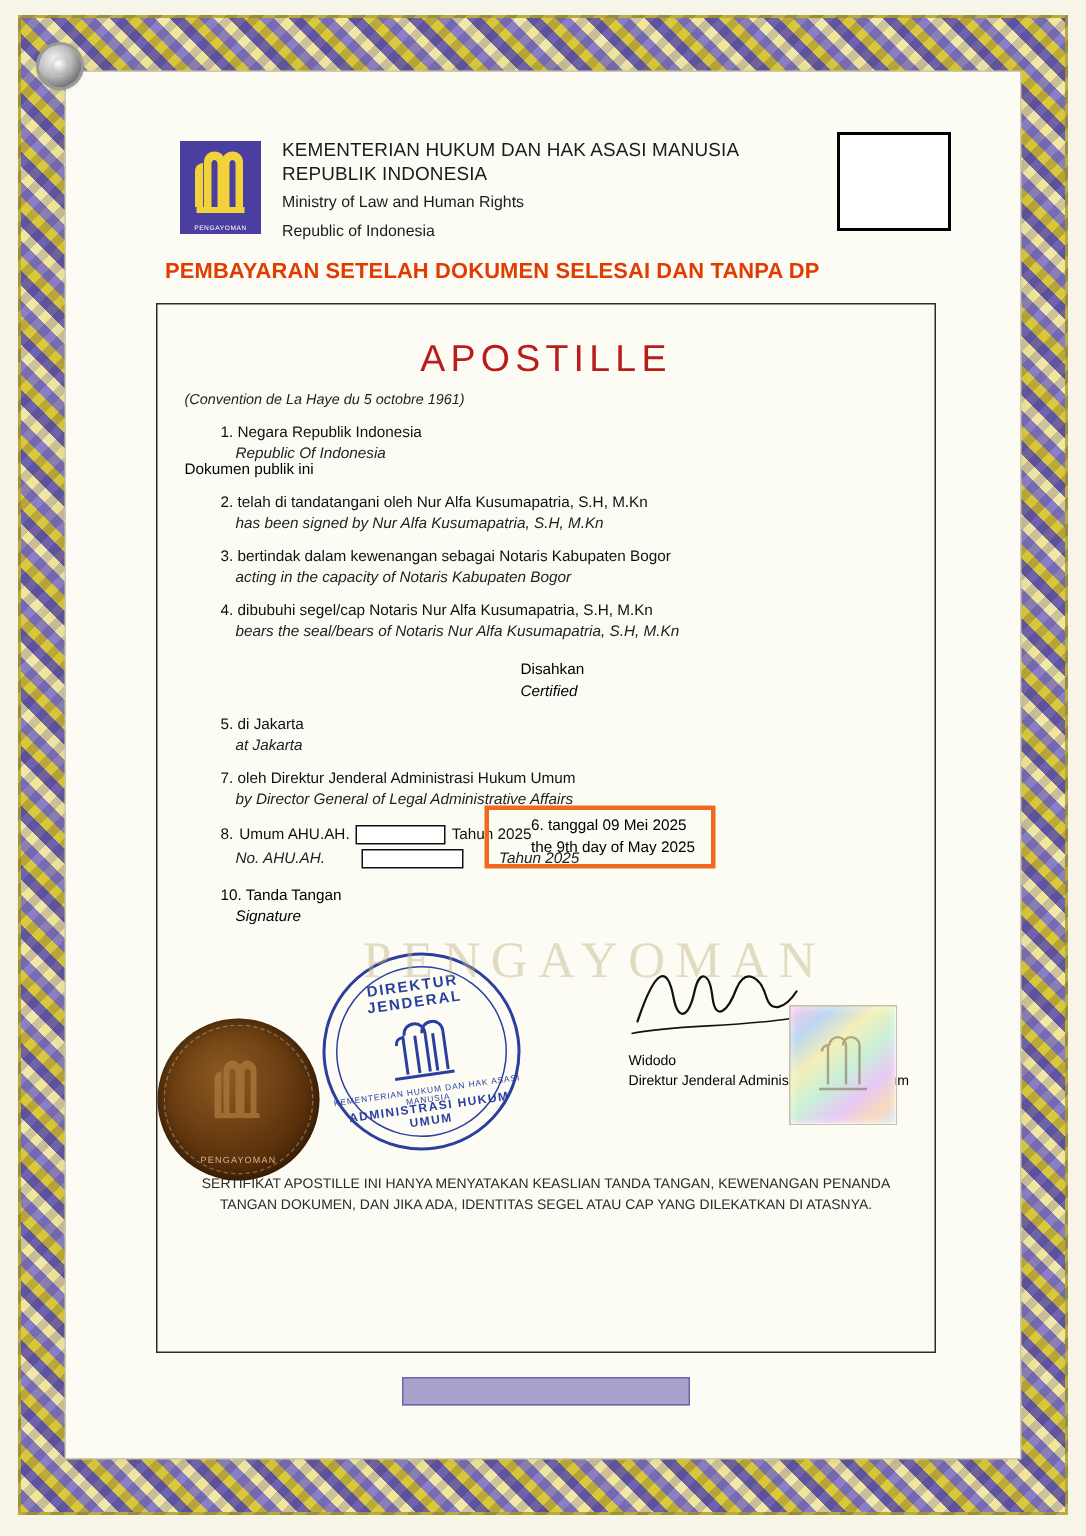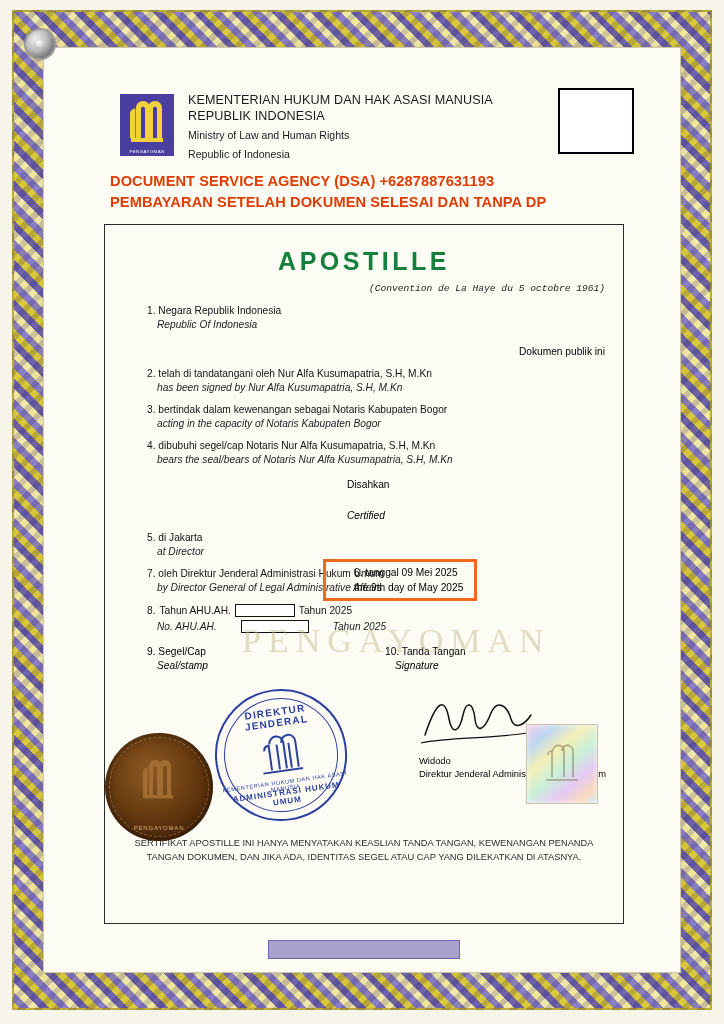--- a/index.html
+++ b/index.html
@@ -168,42 +168,40 @@
     padding: 16px 18px 14px 18px;
     position: relative;
     background: transparent;
     height: 700px;
     box-sizing: border-box;
   }
   .apostille-title {
     text-align: center;
     font-size: 25px;
     letter-spacing: 3.5px;
-    color: #15803d;
+    color: #b91c1c;
     margin-top: 6px;
-    font-weight: bold;
   }
   .convention {
-    text-align: right;
+    text-align: left;
     font-size: 9.6px;
     font-style: italic;
     color: #222;
     margin-top: 7px;
-    font-family: Liberation Mono, monospace;
   }
 
   .row { margin-top: 11px; padding-left: 24px; font-size: 10.2px; color: #111; }
   .row .id { }
   .row .en { font-style: italic; margin-top: 3px; margin-left: 10px; color: #222; }
 
-  .center-row { text-align: right; margin-top: 16px; font-size: 10.2px; }
+  .center-row { text-align: left; font-size: 10.2px; }
   .center-row .en { font-style: italic; margin-top: 4px; }
 
   .offset-row { margin-top: 14px; padding-left: 224px; font-size: 10.2px; }
-  .offset-row .en { font-style: italic; margin-top: 20px; }
+  .offset-row .en { font-style: italic; margin-top: 4px; }
 
   
   .date-highlight {
     position: absolute;
     left: 218px;
     top: 334px;
     width: 154px;
     height: 42px;
     border: 3px solid #ef6a1e;
     box-sizing: border-box;
@@ -384,21 +382,20 @@
         <div class="id-line">KEMENTERIAN HUKUM DAN HAK ASASI MANUSIA</div>
         <div class="id-line">REPUBLIK INDONESIA</div>
         <div class="en-line">Ministry of Law and Human Rights</div>
         <div class="en-line">Republic of Indonesia</div>
       </div>
 
       <div class="stamp-box"></div>
     </div>
 
     <div class="ad-overlay">
-      <div>DOCUMENT SERVICE AGENCY (DSA) +6287887631193</div>
       <div>PEMBAYARAN SETELAH DOKUMEN SELESAI DAN TANPA DP</div>
     </div>
 
     <div class="cert-box">
 
       <div class="apostille-title">APOSTILLE</div>
       <div class="convention">(Convention de La Haye du 5 octobre 1961)</div>
 
       <div class="row">
         <div class="id"><span>1.</span>
@@ -429,21 +426,21 @@
       </div>
 
       <div class="offset-row">
         <div>Disahkan</div>
         <div class="en">Certified</div>
       </div>
 
       <div class="row">
         <div class="id"><span>5.</span>
           <span>di Jakarta</span></div>
-        <div class="en">at Director</div>
+        <div class="en">at Jakarta</div>
       </div>
 
       <div class="date-highlight">
         <div class="inner">
           <div>
             <span>6.</span>
             <span>tanggal 09 Mei 2025</span>
           </div>
           <div class="en">the 9th day of May 2025</div>
         </div>
@@ -451,37 +448,32 @@
 
       <div class="row">
         <div class="id"><span>7.</span>
           <span>oleh Direktur Jenderal Administrasi Hukum Umum</span></div>
         <div class="en">by Director General of Legal Administrative Affairs</div>
       </div>
 
       <div class="row">
         <div class="id nomor-line">
           <span>8.</span>
-          <span>Tahun AHU.AH.</span>
+          <span>Umum AHU.AH.</span>
           <span class="redact w1"></span>
           <span>Tahun 2025</span>
         </div>
         <div class="en nomor-line" style="margin-left:10px;gap:24px;">
           <span>No.  AHU.AH.</span>
           <span class="redact w2"></span>
           <span>Tahun 2025</span>
         </div>
       </div>
 
       <div class="split-row">
-        <div style="width:238px;">
-          <div><span>9.</span>
-            <span>Segel/Cap</span></div>
-          <div class="en" style="font-style:italic;margin-top:3px;margin-left:10px;">Seal/stamp</div>
-        </div>
         <div>
           <div><span>10.</span>
             <span>Tanda Tangan</span></div>
           <div style="font-style:italic;margin-top:3px;margin-left:10px;">Signature</div>
         </div>
       </div>
 
       <div class="seal-area">
 
         <div class="round-seal">

